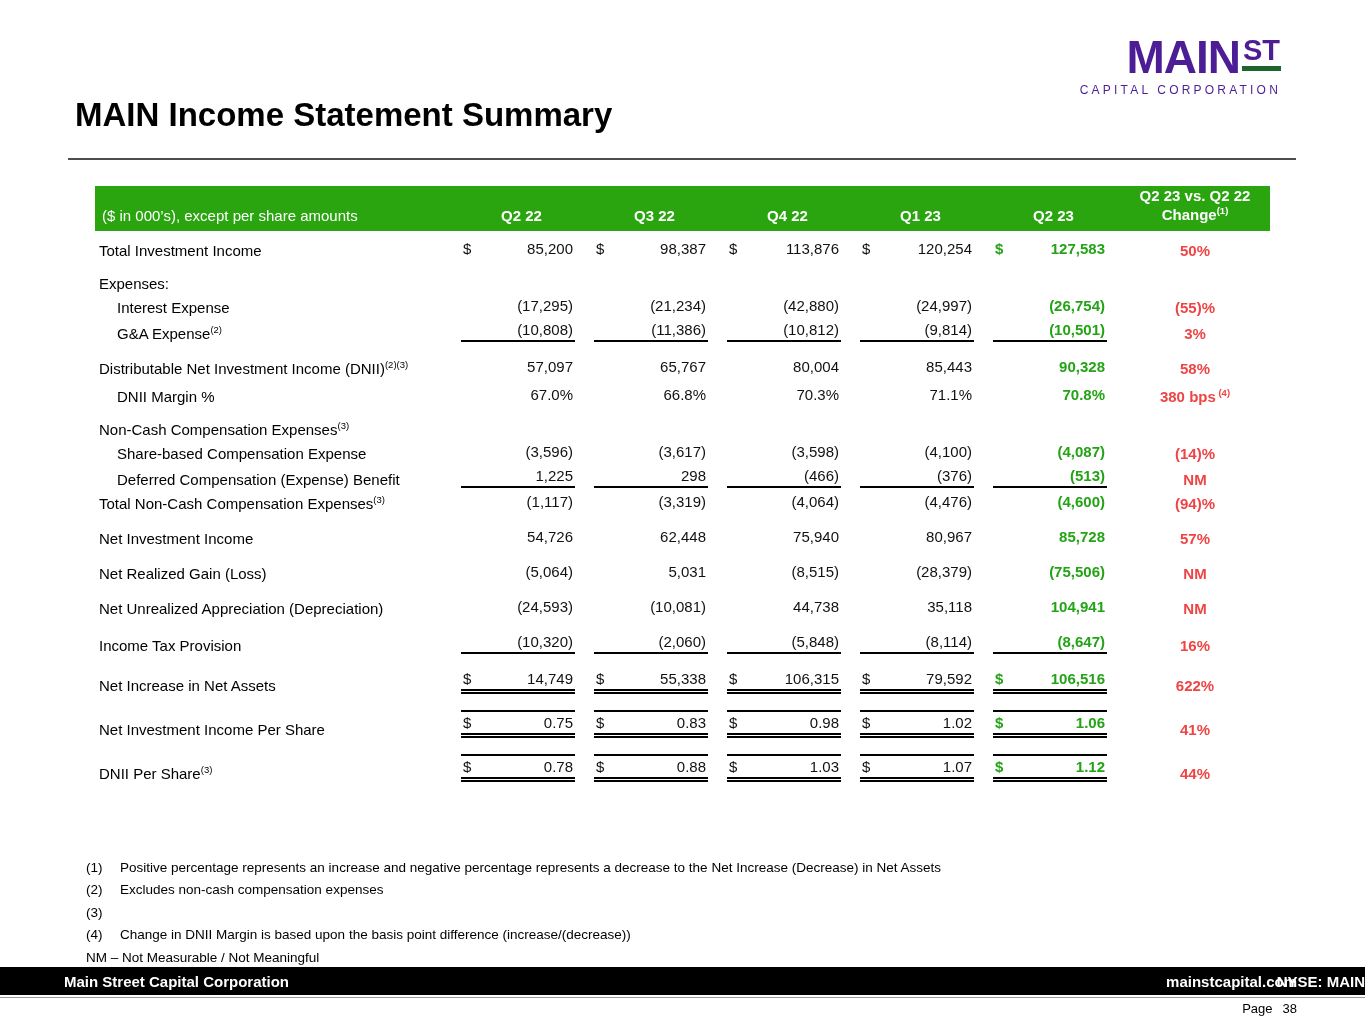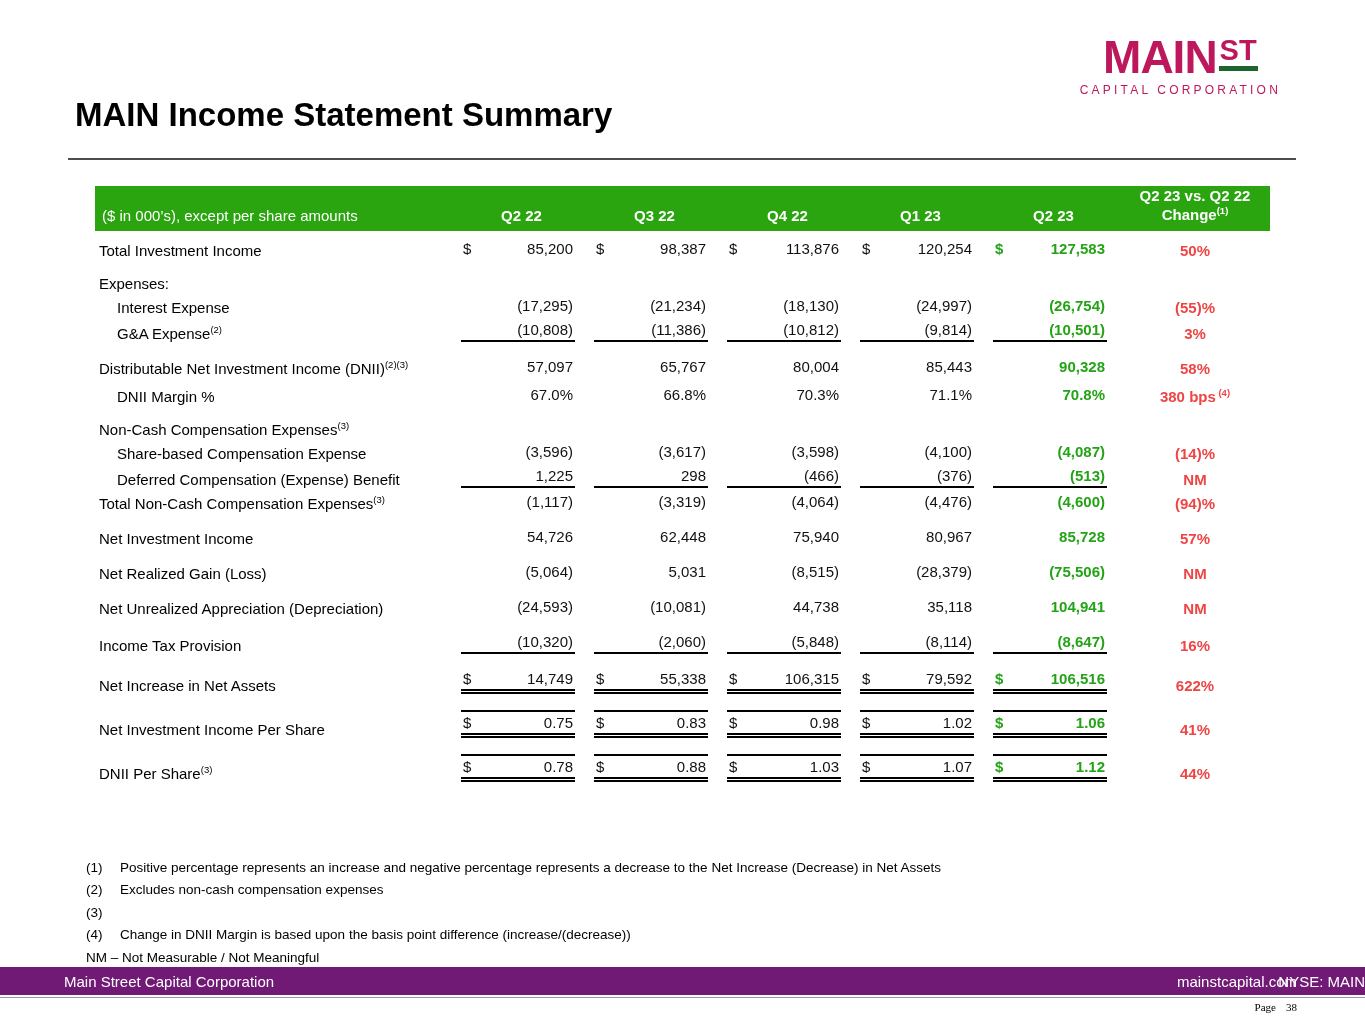--- a/index.html
+++ b/index.html
@@ -1,20 +1,20 @@
 <!DOCTYPE html>
 <html><head>
 <meta charset="utf-8">
 <style>
   * { margin:0; padding:0; box-sizing:border-box; }
   body { font-family:"Liberation Sans", sans-serif; background:#ffffff; }
   .slide { position:relative; width:1365px; height:1024px; background:#ffffff; overflow:hidden; }
 
   
-  .logo { position:absolute; top:34px; right:84px; color:#be185d; text-align:center; }
+  .logo { position:absolute; top:34px; right:84px; color:#4c1d95; text-align:right; }
   .logo-top { white-space:nowrap; line-height:1; }
   .logo-main { font-size:46px; font-weight:bold; letter-spacing:-1px; }
   .logo-st { display:inline-block; font-size:29px; font-weight:bold; position:relative; top:-13px; border-bottom:5px solid #1e642d; padding:0 1px 1px 1px; margin-left:2px; letter-spacing:0px; }
   .logo-sub { font-size:12px; font-weight:500; letter-spacing:3.2px; margin-top:-1px; white-space:nowrap; }
 
   
   .title { position:absolute; left:75px; top:96px; font-size:33px; font-weight:bold; color:#000; letter-spacing:0px; }
   .rule { position:absolute; left:68px; top:158px; width:1228px; height:2px; background:#4d4d4d; }
 
   
@@ -38,26 +38,26 @@
   tr.gap-sm td { padding-top:9px; }
   tr.gap-xs td { padding-top:6px; }
 
   
   .footnotes { position:absolute; left:86px; top:857px; font-size:13.5px; color:#000; line-height:22.4px; }
   .fn { display:flex; }
   .fn-marker { width:34px; flex:0 0 34px; }
   .fn-marker:empty { display:none; }
 
   
-  .footer-bar { position:absolute; left:0; top:967px; width:1365px; height:28px; background:#701a75; color:#ffffff; font-weight:normal; font-size:15px; display:flex; align-items:center; }
+  .footer-bar { position:absolute; left:0; top:967px; width:1365px; height:28px; background:#000000; color:#ffffff; font-weight:bold; font-size:15px; display:flex; align-items:center; }
   .f-left { position:absolute; left:64px; }
   .f-center { position:absolute; left:0; right:0; text-align:right; }
   .f-right { position:absolute; right:68px; }
   .hairline { position:absolute; left:0; top:997px; width:1365px; height:1px; background:#9a9a9a; }
-  .page-num { position:absolute; top:1001px; right:68px; font-size:11px; color:#000;font-family:Liberation Serif, serif; }
+  .page-num { position:absolute; top:1001px; right:68px; font-size:13px; color:#000; }
   .page-num .pn-label { margin-right:10px; }
 </style>
 </head>
 <body>
 
 <div class="slide">
 
   <div class="logo">
     <div class="logo-top"><span class="logo-main">MAIN</span><span class="logo-st">ST</span></div>
     <div class="logo-sub">CAPITAL CORPORATION</div>
@@ -138,21 +138,21 @@
           </td>
           <td>
             <div class="cell">
               <span class="dollar"></span>
               <span class="num">(21,234)</span>
             </div>
           </td>
           <td>
             <div class="cell">
               <span class="dollar"></span>
-              <span class="num">(18,130)</span>
+              <span class="num">(42,880)</span>
             </div>
           </td>
           <td>
             <div class="cell">
               <span class="dollar"></span>
               <span class="num">(24,997)</span>
             </div>
           </td>
           <td>
             <div class="cell green">

